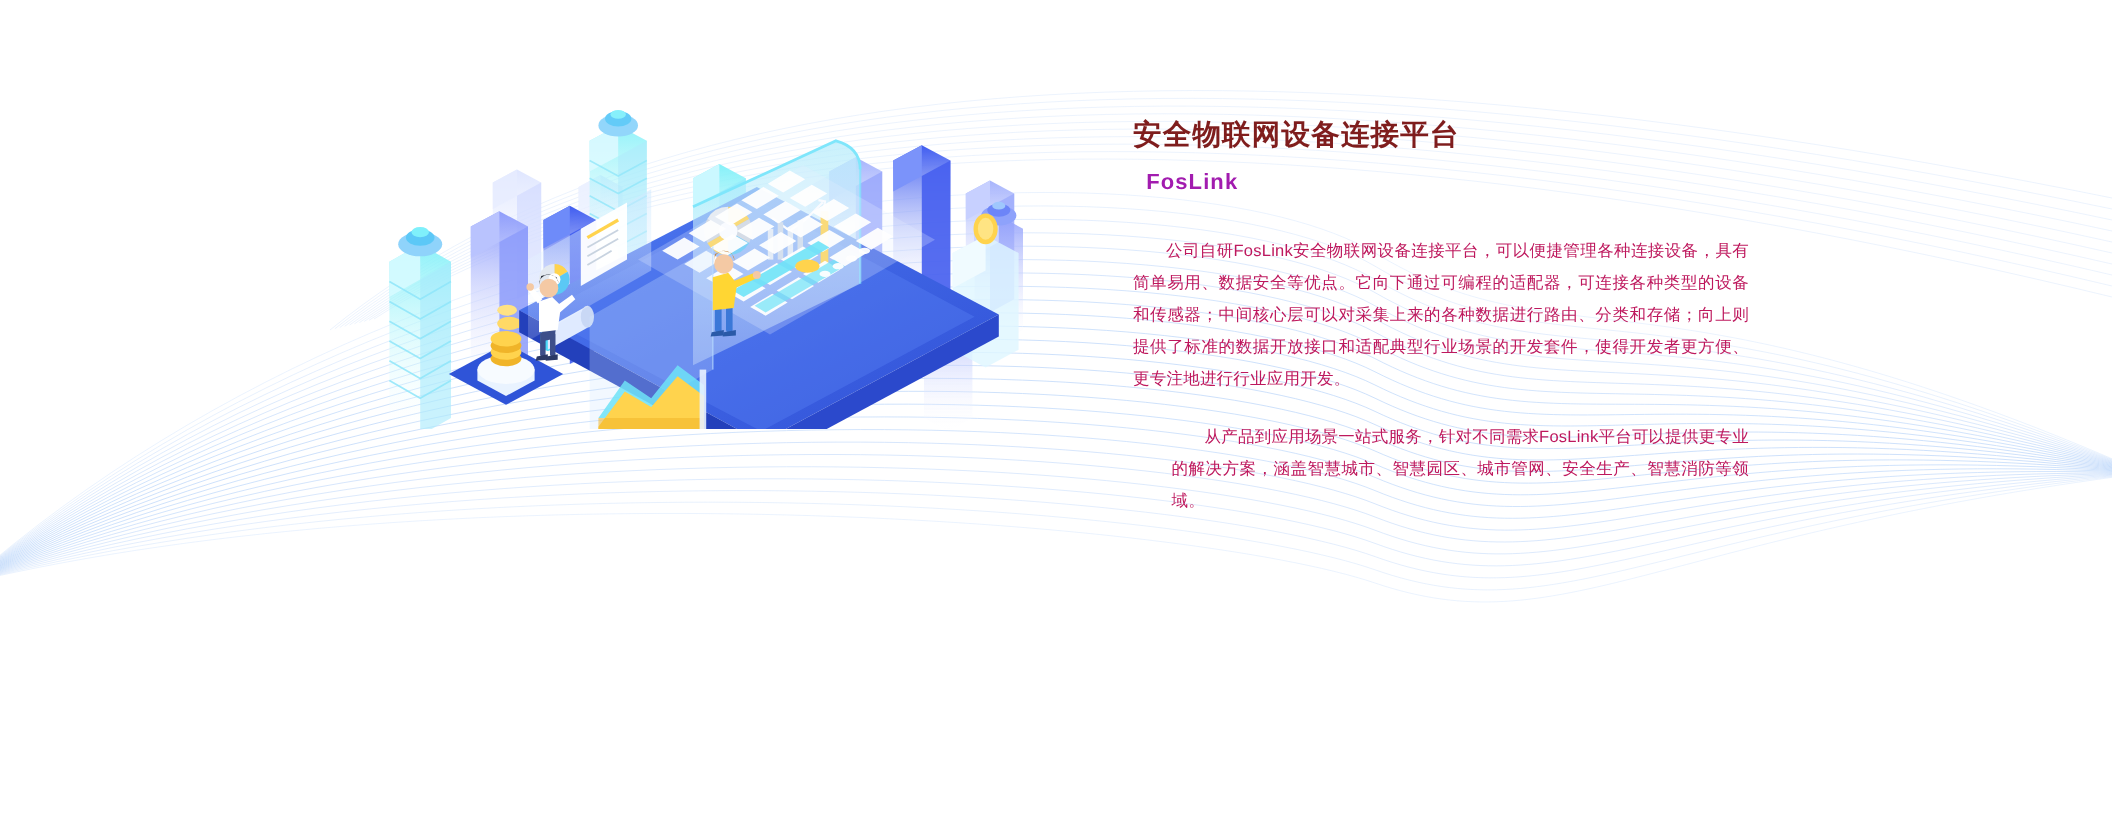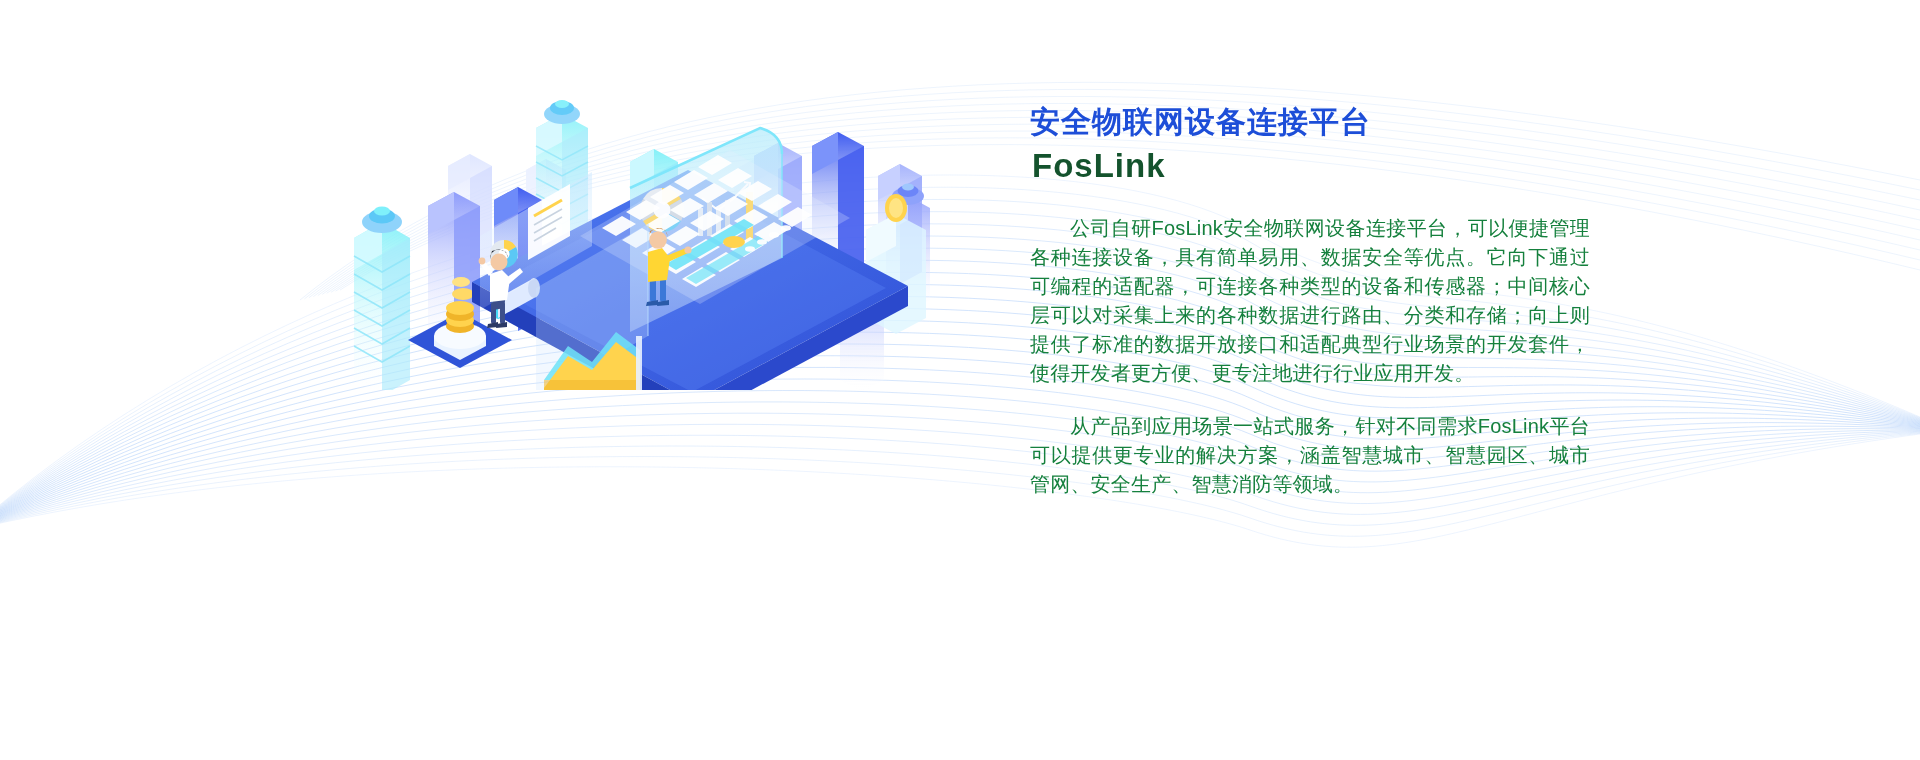--- a/index.html
+++ b/index.html
@@ -16,33 +16,33 @@
   #waves{position:absolute;left:0;top:0;width:1920px;height:760px;pointer-events:none;}
 
   
   #illustration{position:absolute;left:330px;top:50px;width:620px;height:340px;}
 
   
   #content{
     position:absolute;left:1030px;top:100px;width:560px;
   }
   #page-title{
-    font-size:30px;font-weight:bold;color:#1d4ed8;
+    font-size:26px;font-weight:bold;color:#7f1d1d;
     letter-spacing:1px;line-height:44px;margin:0;
   }
   #page-subtitle{
-    font-size:33px;font-weight:bold;color:#14532d;
-    letter-spacing:1px;line-height:44px;margin:0 0 26px 2px;
+    font-size:20px;font-weight:bold;color:#a21caf;
+    letter-spacing:1px;line-height:44px;margin:0 0 26px 12px;
   }
   .body-para{
-    font-size:20px;color:#15803d;line-height:29px;
+    font-size:15px;color:#be185d;line-height:29px;
     margin:0 0 24px 0;text-indent:2em;text-align:justify;
     letter-spacing:.2px;
   }
-  .body-para:last-child{margin-bottom:0;}
+  .body-para:last-child{margin-bottom:0;margin-left:35px;}
 </style>
 </head>
 <body>
 
 <div id="stage">
 
   <svg id="waves" viewBox="0 0 1920 760" preserveAspectRatio="none">
     <defs>
       <linearGradient id="wg" x1="0" y1="0" x2="1" y2="0">
         <stop offset="0%" stop-color="#cfe0fb" stop-opacity="0.15"></stop>

